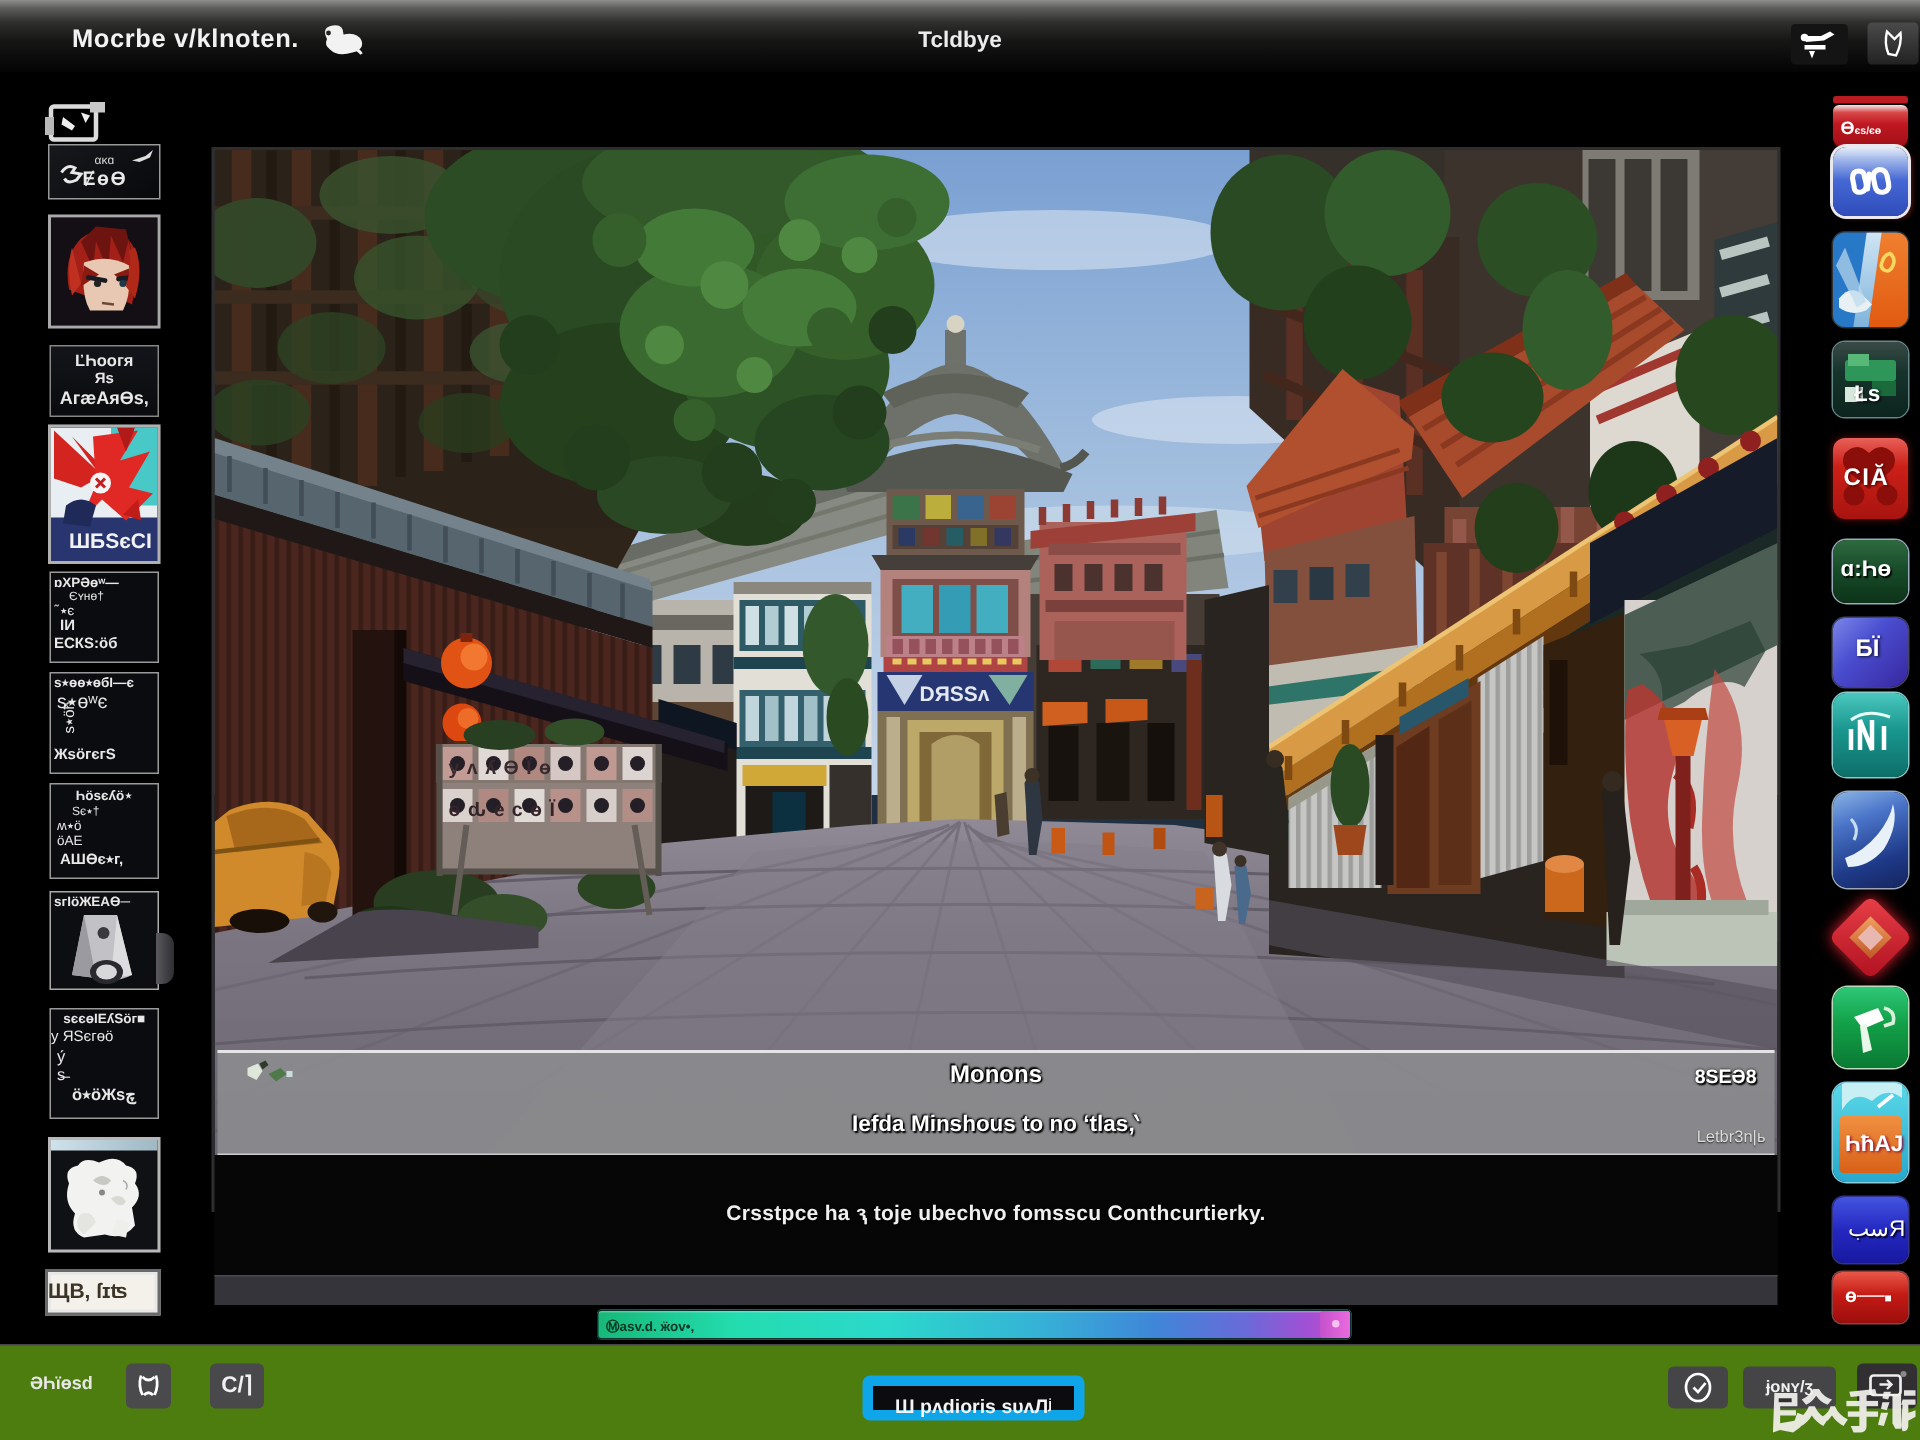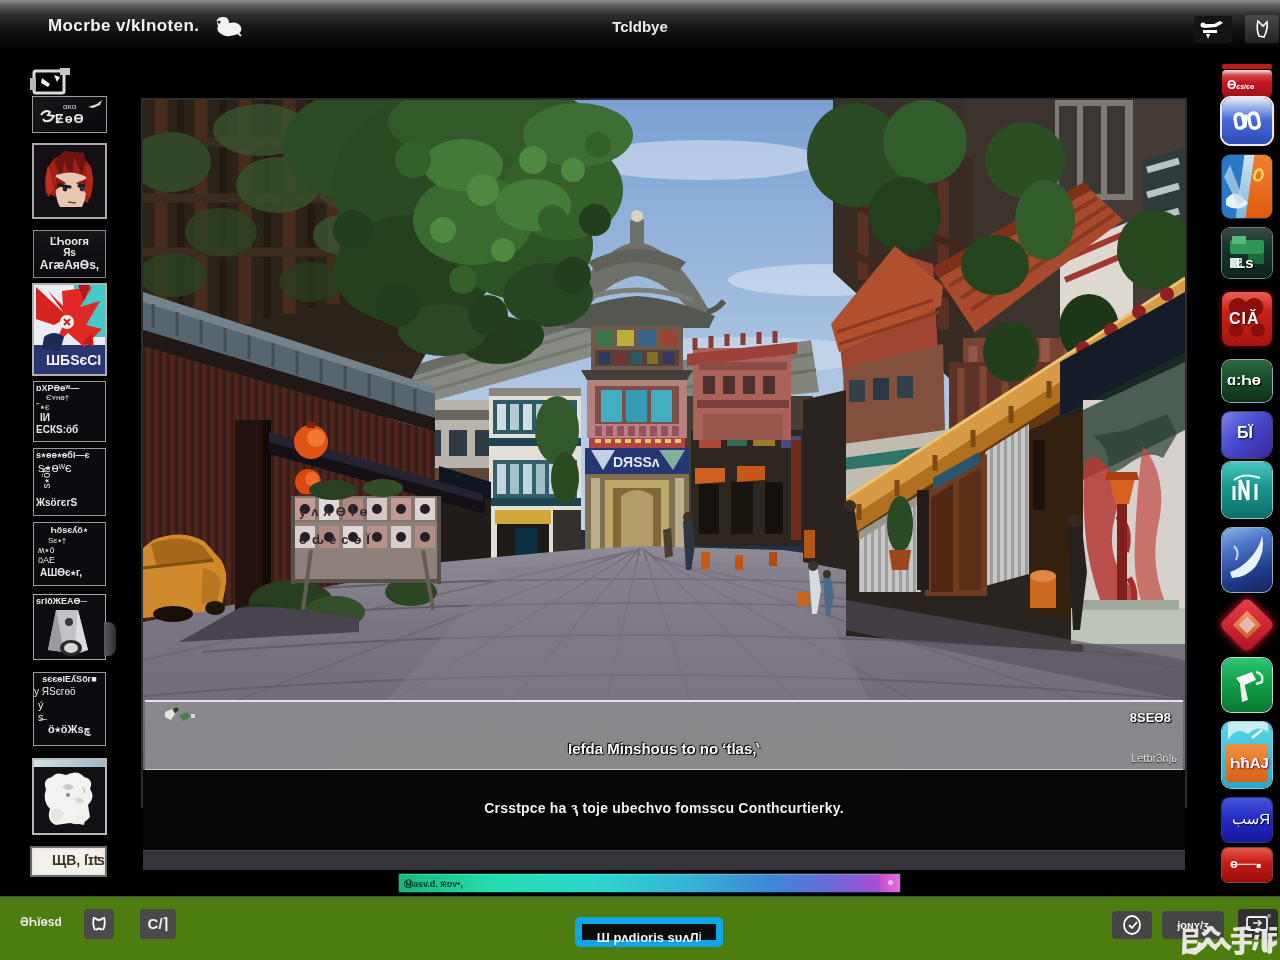--- a/index.html
+++ b/index.html
@@ -147,21 +147,21 @@
       <path d="M8 20 Q4 10 14 8 Q18 2 28 6 Q40 0 46 8 Q56 10 52 20 Q58 28 50 36 L52 48 Q44 58 32 54 L18 56 Q8 52 12 40 Q4 32 8 20 Z" fill="#f2f2f0"></path>
       <path d="M24 18 Q30 12 36 18 Q32 24 24 18 Z" fill="#c8c8c4"></path>
       <path d="M36 30 q6 -4 10 2 q-4 6 -10 -2 Z" fill="#d8d8d4"></path>
       <path d="M16 40 q8 -2 10 6 l-8 8 q-8 -6 -2 -14 Z" fill="#e4e4e0"></path>
       <path d="M40 44 l8 2 -2 10 -10 -2 Z" fill="#eeeeea"></path>
       <circle cx="30" cy="26" r="2" fill="#888"></circle>
       <path d="M44 18 q4 2 2 6" stroke="#aaa" fill="none"></path>
     </svg>
   </div>
   <div class="abs" style="left:30px;top:846px;width:77px;height:31px;background:#f4f1ea;border:2px solid #6a6a6a;box-shadow:0 0 0 2px #e8e8e8 inset;box-sizing:border-box;">
-    <div style="text-align:right;font-size:14px;font-weight:bold;color:#3c3426;padding-top:4px;">ЩB, ſɪʦ</div>
+    <div style="text-align:left;font-size:14px;font-weight:bold;color:#3c3426;padding-top:4px;">ЩB, ſɪʦ</div>
   </div>
 </div>
 
 <div id="scene">
 <svg width="1042" height="706" viewBox="0 0 1042 706">
 <defs>
   <linearGradient id="sky" x1="0" y1="0" x2="0" y2="1">
     <stop offset="0" stop-color="#7aa0d2"></stop>
           <stop offset=".5" stop-color="#a2bede"></stop>
           <stop offset="1" stop-color="#c6d6ea"></stop>
@@ -646,20 +646,21 @@
   </div>
 </div>
 
 <div id="subbox">
   <svg style="position:absolute;left:18px;top:4px" width="60" height="20" viewBox="0 0 60 20">
       <path d="M2 6 l7 -3 3 5 -4 6 -6 -3 Z" fill="#dfe6da"></path>
       <path d="M16 10 l8 -4 4 4 -7 5 Z" fill="#4d7a48"></path>
       <path d="M10 3 l4 -2 2 3 -4 3 Z" fill="#2e3a2c"></path>
       <rect x="28" y="8" width="4" height="4" fill="#cdd"></rect>
     </svg>
+  <div class="t1">Monons</div>
   <div class="t2">Iefda Minshous to no ʻtlas,‵</div>
   <div class="tr">8SEƏ8</div>
   <div class="br">Letbr3n|ь</div>
 </div>
 
 <div id="blackband">
     <div class="t">Crsstpce ha ԇ toje ubechvo fomsscu Conthcurtierky.</div>
   </div>
 <div id="greystrip"></div>
 <div id="pbar">

